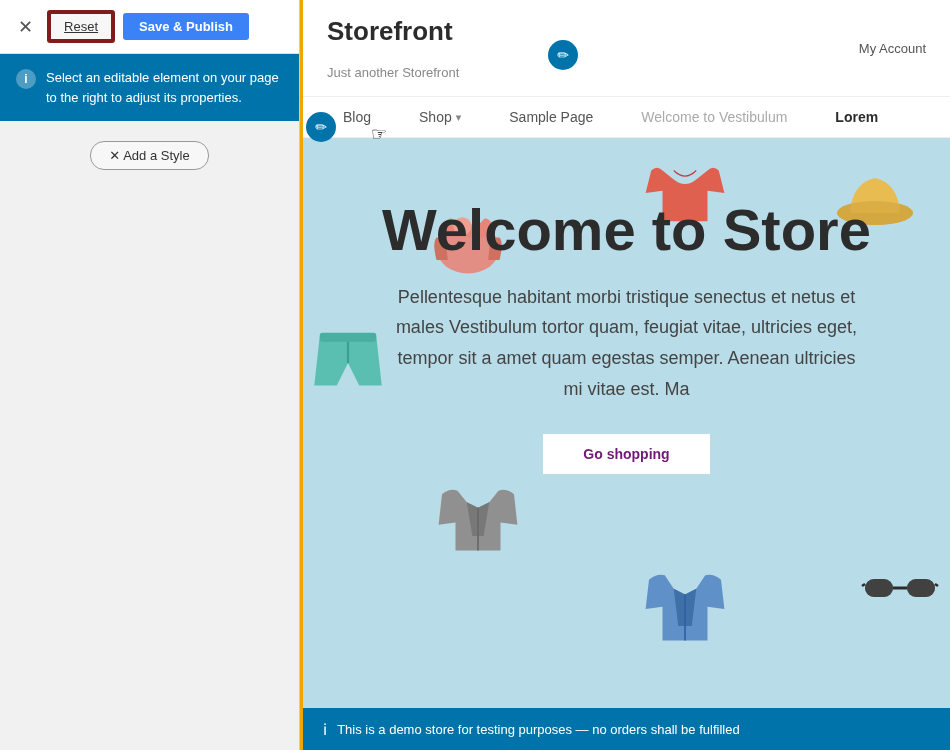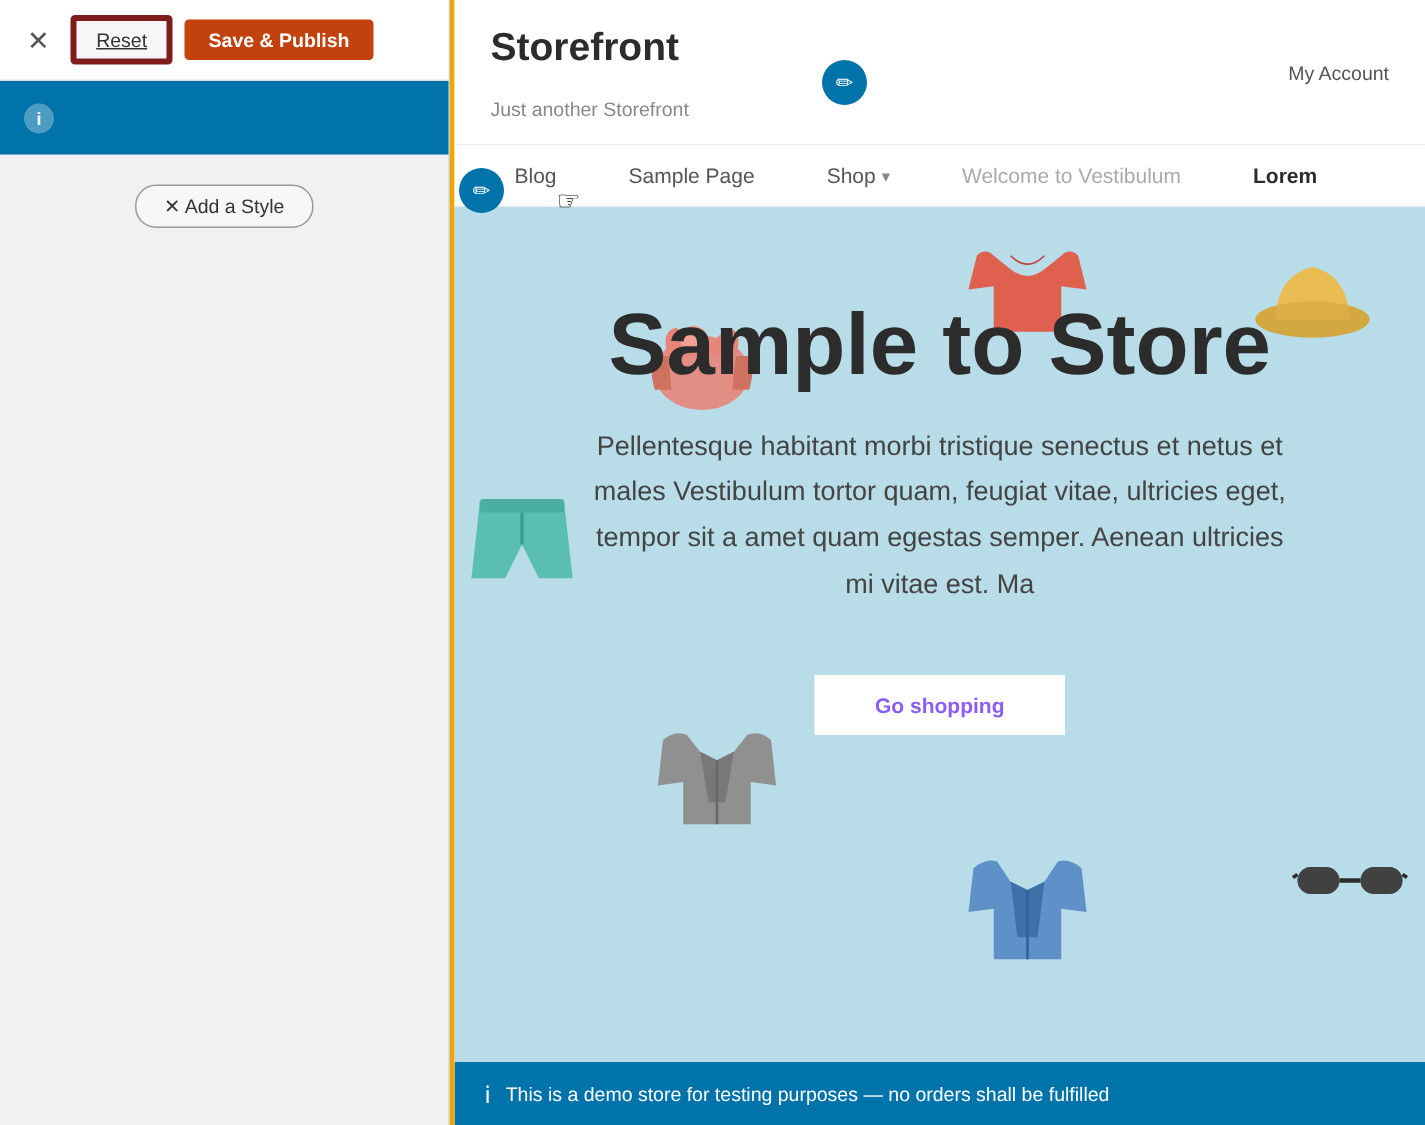--- a/index.html
+++ b/index.html
@@ -39,21 +39,21 @@
       background: #f7f7f7;
       padding: 5px 13px;
       font-size: 13px;
       cursor: pointer;
       border-radius: 3px;
       color: #333;
       text-decoration: underline;
     }
 
     .save-btn {
-      background: #c2410c;
+      background: #3b82f6;
       color: #fff;
       border: none;
       padding: 6px 16px;
       font-size: 13px;
       cursor: pointer;
       border-radius: 3px;
       font-weight: 600;
     }
 
     .info-box {
@@ -237,27 +237,27 @@
       color: #444;
       text-align: center;
       max-width: 480px;
       line-height: 1.7;
       z-index: 2;
       position: relative;
     }
 
     .go-shopping-btn {
       background: #fff;
-      color: #8b5cf6;
+      color: #701a75;
       font-weight: 700;
       font-size: 14px;
       padding: 12px 40px;
       border: none;
       cursor: pointer;
-      margin-top: 46px;
+      margin-top: 30px;
       z-index: 2;
       position: relative;
     }
 
     
     .clothing-item {
       position: absolute;
       z-index: 1;
     }
 
@@ -302,20 +302,21 @@
 
 <div class="left-panel">
   <div class="toolbar">
     <button class="close-btn">✕</button>
     <button class="reset-btn">Reset</button>
     <button class="save-btn">Save &amp; Publish</button>
   </div>
 
   <div class="info-box">
     <div class="info-icon">i</div>
+    <span>Select an editable element on your page to the right to adjust its properties.</span>
   </div>
 
   <div class="add-style-area">
     <button class="add-style-btn">✕  Add a Style</button>
   </div>
 </div>
 
 <div class="right-panel">
 
   <div class="edit-pencil edit-pencil-header">
@@ -332,25 +333,25 @@
       <span class="site-tagline">Just another Storefront</span>
     </div>
     <span class="header-account">My Account</span>
   </div>
 
   <nav class="storefront-nav">
     <a class="nav-item">
       <span>Blog</span>
     </a>
     <a class="nav-item">
-      <span>Sample Page</span>
+      <span>Shop</span>
+      <span class="nav-dropdown-arrow">▾</span>
     </a>
     <a class="nav-item">
-      <span>Shop</span>
-      <span class="nav-dropdown-arrow">▾</span>
+      <span>Sample Page</span>
     </a>
     <a class="nav-item active">
       <span>Welcome to Vestibulum</span>
     </a>
     <a class="nav-item bold">
       <span>Lorem</span>
     </a>
     <span class="cursor-pointer">☞</span>
   </nav>
 
@@ -390,21 +391,21 @@
     </div>
 
     <div class="clothing-item c5">
       <svg viewBox="0 0 80 80" class="clothing-svg">
         <path d="M22 15 Q15 12 8 18 L5 45 L20 43 L20 68 L60 68 L60 43 L75 45 L72 18 Q65 12 58 15 L50 25 L40 30 L30 25 Z" fill="#909090"></path>
         <path d="M30 25 L40 30 L50 25 L45 55 L35 55 Z" fill="#787878"></path>
         <line x1="40" y1="30" x2="40" y2="68" stroke="#686868" stroke-width="1.5"></line>
       </svg>
     </div>
 
-    <h1 class="hero-title">Sample to Store</h1>
+    <h1 class="hero-title">Welcome to Store</h1>
     <p class="hero-text">Pellentesque habitant morbi tristique senectus et netus et males Vestibulum tortor quam, feugiat vitae, ultricies eget, tempor sit a amet quam egestas semper. Aenean ultricies mi vitae est. Ma</p>
     <button class="go-shopping-btn">Go shopping</button>
 
     <div class="clothing-item c6">
       <svg viewBox="0 0 80 80" class="clothing-svg">
         <path d="M22 10 Q15 8 8 14 L5 40 L20 38 L20 68 L60 68 L60 38 L75 40 L72 14 Q65 8 58 10 L50 22 L40 27 L30 22 Z" fill="#6090c8"></path>
         <path d="M30 22 L40 27 L50 22 L46 55 L34 55 Z" fill="#4070a8"></path>
         <line x1="40" y1="27" x2="40" y2="68" stroke="#3060a0" stroke-width="1.5"></line>
       </svg>
     </div>

